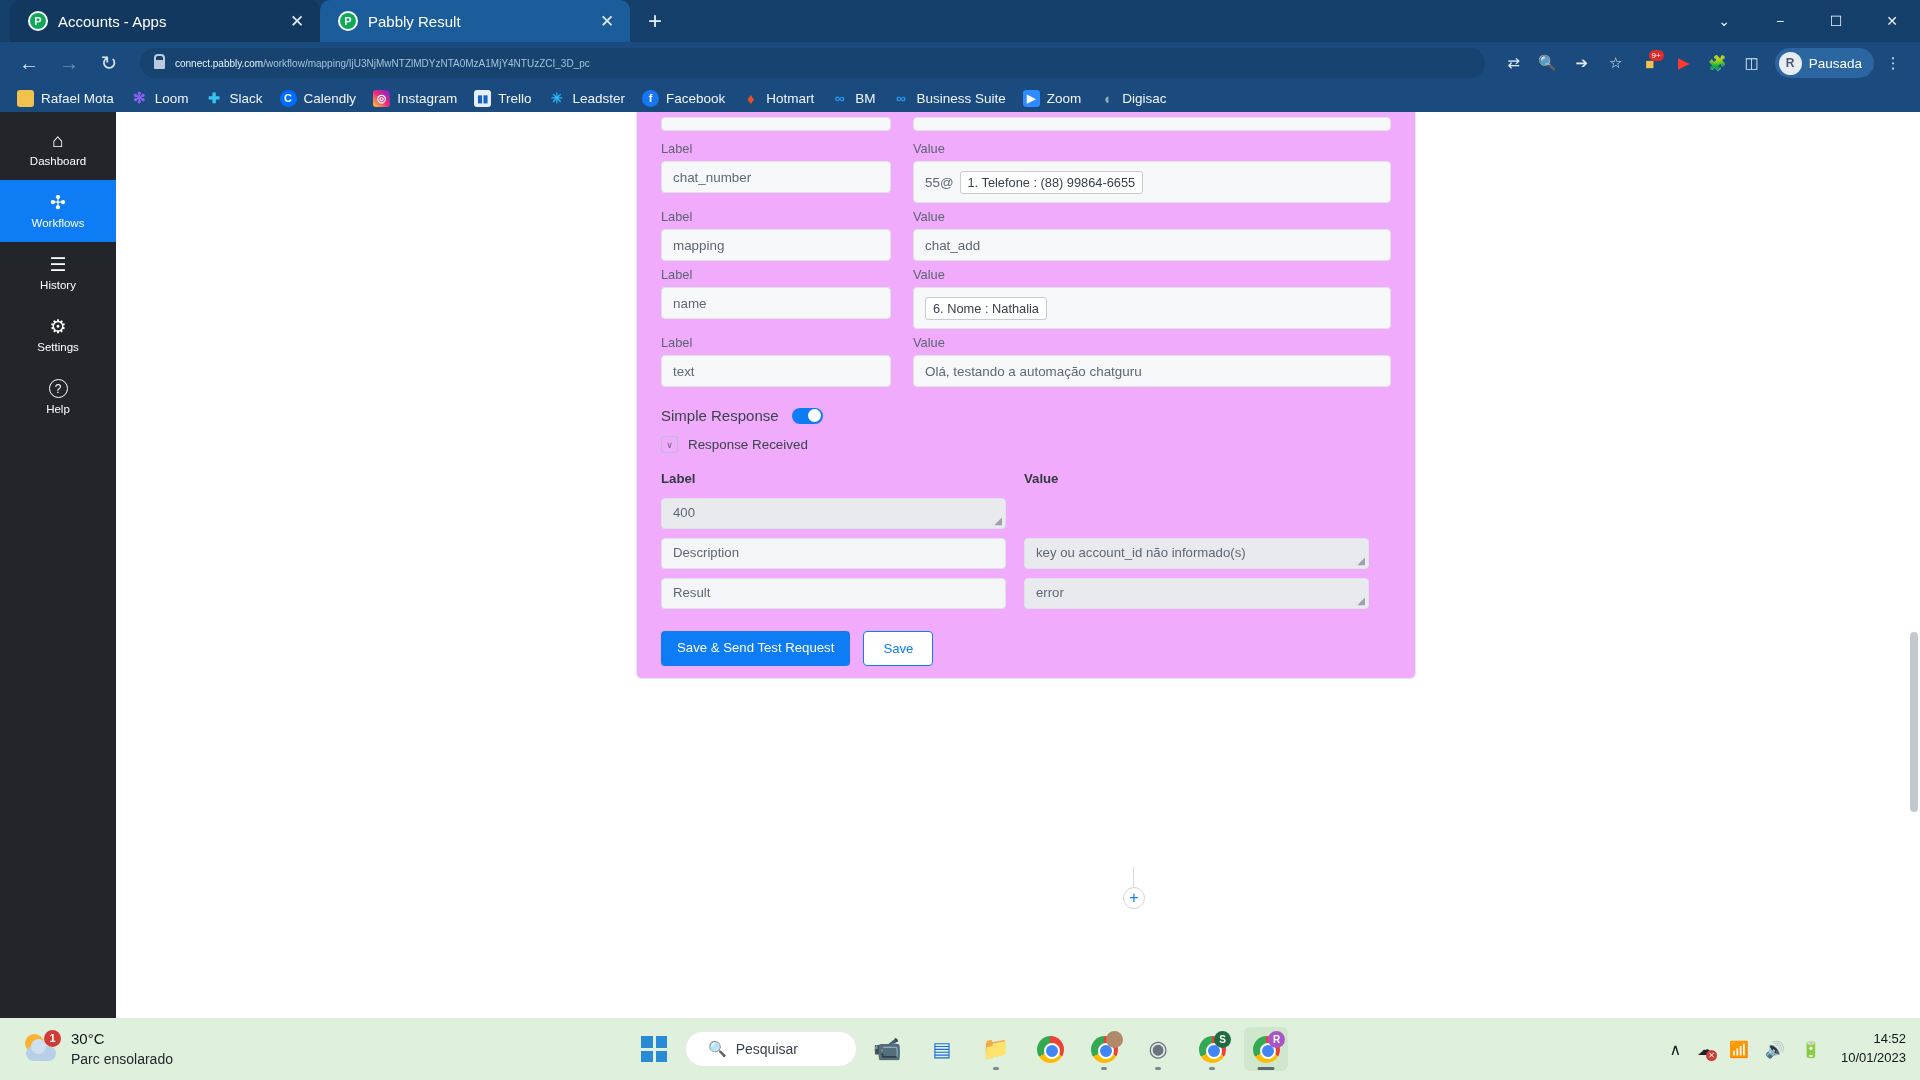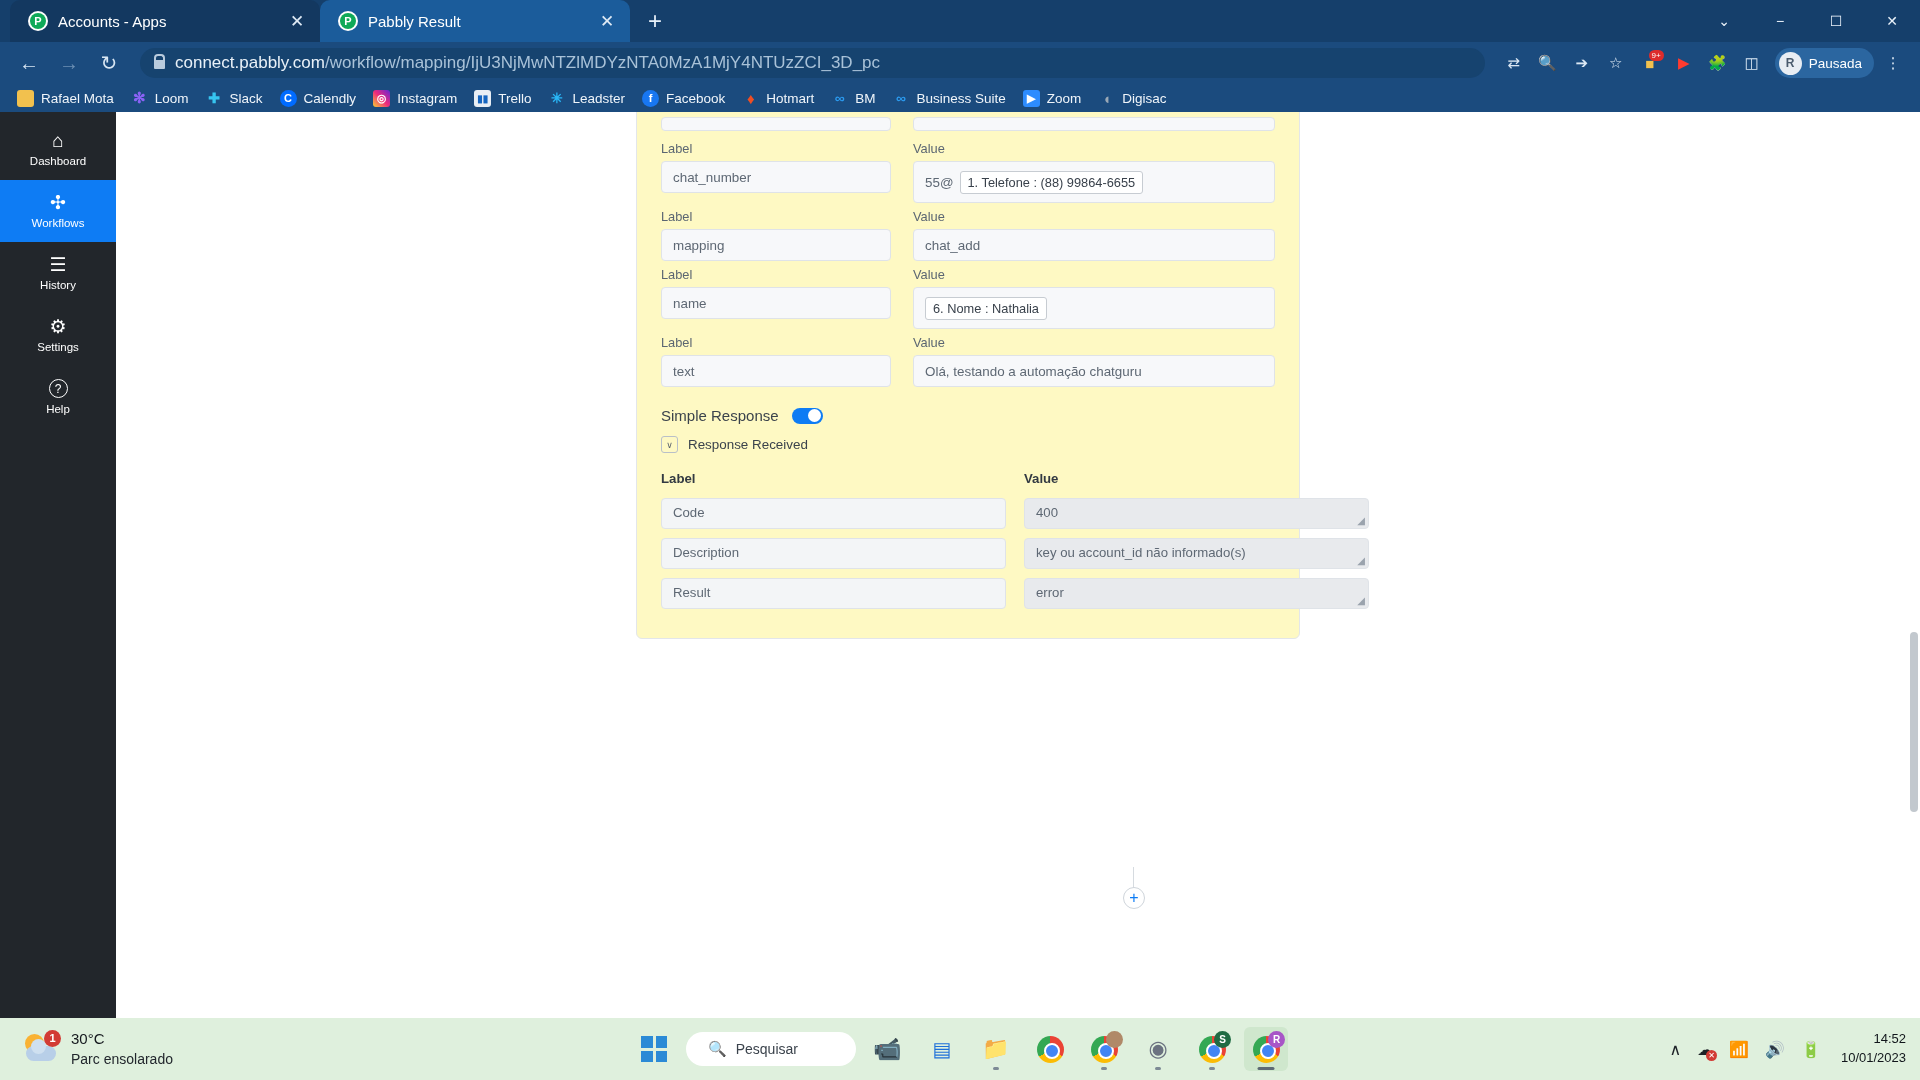--- a/index.html
+++ b/index.html
@@ -31,21 +31,21 @@
 
   .toolbar { height: 42px; background: #1b4b7e; display: flex; align-items: center; padding: 0 12px; gap: 6px; }
   .nav-btn { width: 34px; height: 34px; display: flex; align-items: center; justify-content: center;
              color: #d8e6f3; font-size: 20px; border-radius: 50%; }
   .nav-btn.dim { color: #6d90b4; }
   .omnibox { flex: 1; height: 30px; background: #16436f; border-radius: 16px; display: flex; align-items: center;
              padding: 0 14px; gap: 10px; margin: 0 8px; }
   .lock { width: 11px; height: 9px; background: #b9cbdd; border-radius: 1px; position: relative; flex: 0 0 auto; margin-top: 3px; }
   .lock::before { content:""; position: absolute; width: 7px; height: 6px; border: 2px solid #b9cbdd; border-bottom: none;
                   border-radius: 4px 4px 0 0; top: -6px; left: 0px; }
-  .url { font-size: 17px; color: #e9f1f8; white-space: nowrap; overflow: hidden; }
+  .url { font-size: 10px; color: #e9f1f8; white-space: nowrap; overflow: hidden; }
   .url .path { color: #a9c2d8; }
   .tb-icons { display: flex; align-items: center; gap: 4px; }
   .tb-ic { width: 30px; height: 30px; display: flex; align-items: center; justify-content: center;
            color: #dce8f4; font-size: 15px; border-radius: 50%; position: relative; }
   .profile-pill { height: 30px; background: #2b66a0; border-radius: 16px; display: flex; align-items: center;
                   gap: 7px; padding: 0 12px 0 4px; margin-left: 4px; }
   .avatar-r { width: 23px; height: 23px; border-radius: 50%; background: #e8edf3; color: #4a5b6d; font-size: 12px;
               font-weight: bold; display: flex; align-items: center; justify-content: center; }
   .profile-name { font-size: 13.5px; color: #fff; }
   .badge-dot { position: absolute; top: 2px; right: 1px; background: #dd2c2c; color: #fff; font-size: 8px;
@@ -61,22 +61,22 @@
 
   .sidebar { width: 116px; background: #22262b; flex: 0 0 auto; padding-top: 6px; }
   .sb-item { height: 62px; display: flex; flex-direction: column; align-items: center; justify-content: center;
              gap: 5px; color: #fff; }
   .sb-item.active { background: #0e7cf4; }
   .sb-ic { font-size: 19px; line-height: 1; }
   .sb-lb { font-size: 11.5px; }
 
   .canvas { flex: 1; background: #ffffff; position: relative; overflow: hidden; }
 
-  .card { position: absolute; left: 520px; top: -14px; width: 664px; background: #fef9c3;
-          border: 1px solid #e3e6ea; border-radius: 6px; padding: 18px 24px 20px 24px; }
+  .card { position: absolute; left: 520px; top: -14px; width: 780px; background: #f0abfc;
+          border: 1px solid #e3e6ea; border-radius: 6px; padding: 18px 24px 12px 24px; }
 
   .row { display: flex; gap: 22px; margin-bottom: 6px; }
   .col-label { width: 230px; flex: 0 0 auto; }
   .col-value { flex: 1; }
   .fhead { font-size: 12.8px; color: #5b6672; margin-bottom: 5px; }
   .fhead.bold { font-weight: bold; color: #333a42; font-size: 13.2px; }
   .finput { width: 100%; min-height: 32px; border: 1px solid #dfe3e8; border-radius: 4px; background: #f7f8fa;
             font-size: 13.4px; color: #5e6874; padding: 7px 11px; display: flex; align-items: center; gap: 6px; }
   .finput.tall { min-height: 42px; align-items: center; }
   .chip { display: inline-flex; align-items: center; border: 1px solid #c7ccd2; border-radius: 3px;
@@ -361,23 +361,20 @@
         <div class="rtable-head">
           <div class="rt-l">
               <div class="fhead bold">Label</div>
             </div>
           <div class="rt-v">
               <div class="fhead bold">Value</div>
             </div>
         </div>
 
         <div class="rtable-row">
-          <div class="rt-l">
-              <div class="rt-in">Code</div>
-            </div>
           <div class="rt-v">
               <div class="rt-in gray ta"><span>400</span><span class="grip">◢</span></div>
             </div>
         </div>
         <div class="rtable-row">
           <div class="rt-l">
               <div class="rt-in">Description</div>
             </div>
           <div class="rt-v">
               <div class="rt-in gray ta"><span>key ou account_id não informado(s)</span><span class="grip">◢</span></div>
@@ -385,20 +382,24 @@
         </div>
         <div class="rtable-row">
           <div class="rt-l">
               <div class="rt-in">Result</div>
             </div>
           <div class="rt-v">
               <div class="rt-in gray ta"><span>error</span><span class="grip">◢</span></div>
             </div>
         </div>
 
+        <div class="btnrow">
+          <div class="btn-primary">Save &amp; Send Test Request</div>
+          <div class="btn-outline">Save</div>
+        </div>
       </div>
 
       <div class="connector"></div>
       <div class="plus-node">+</div>
 
       <div class="scrollbar">
         <div class="scroll-thumb"></div>
       </div>
     </div>
   </div>

